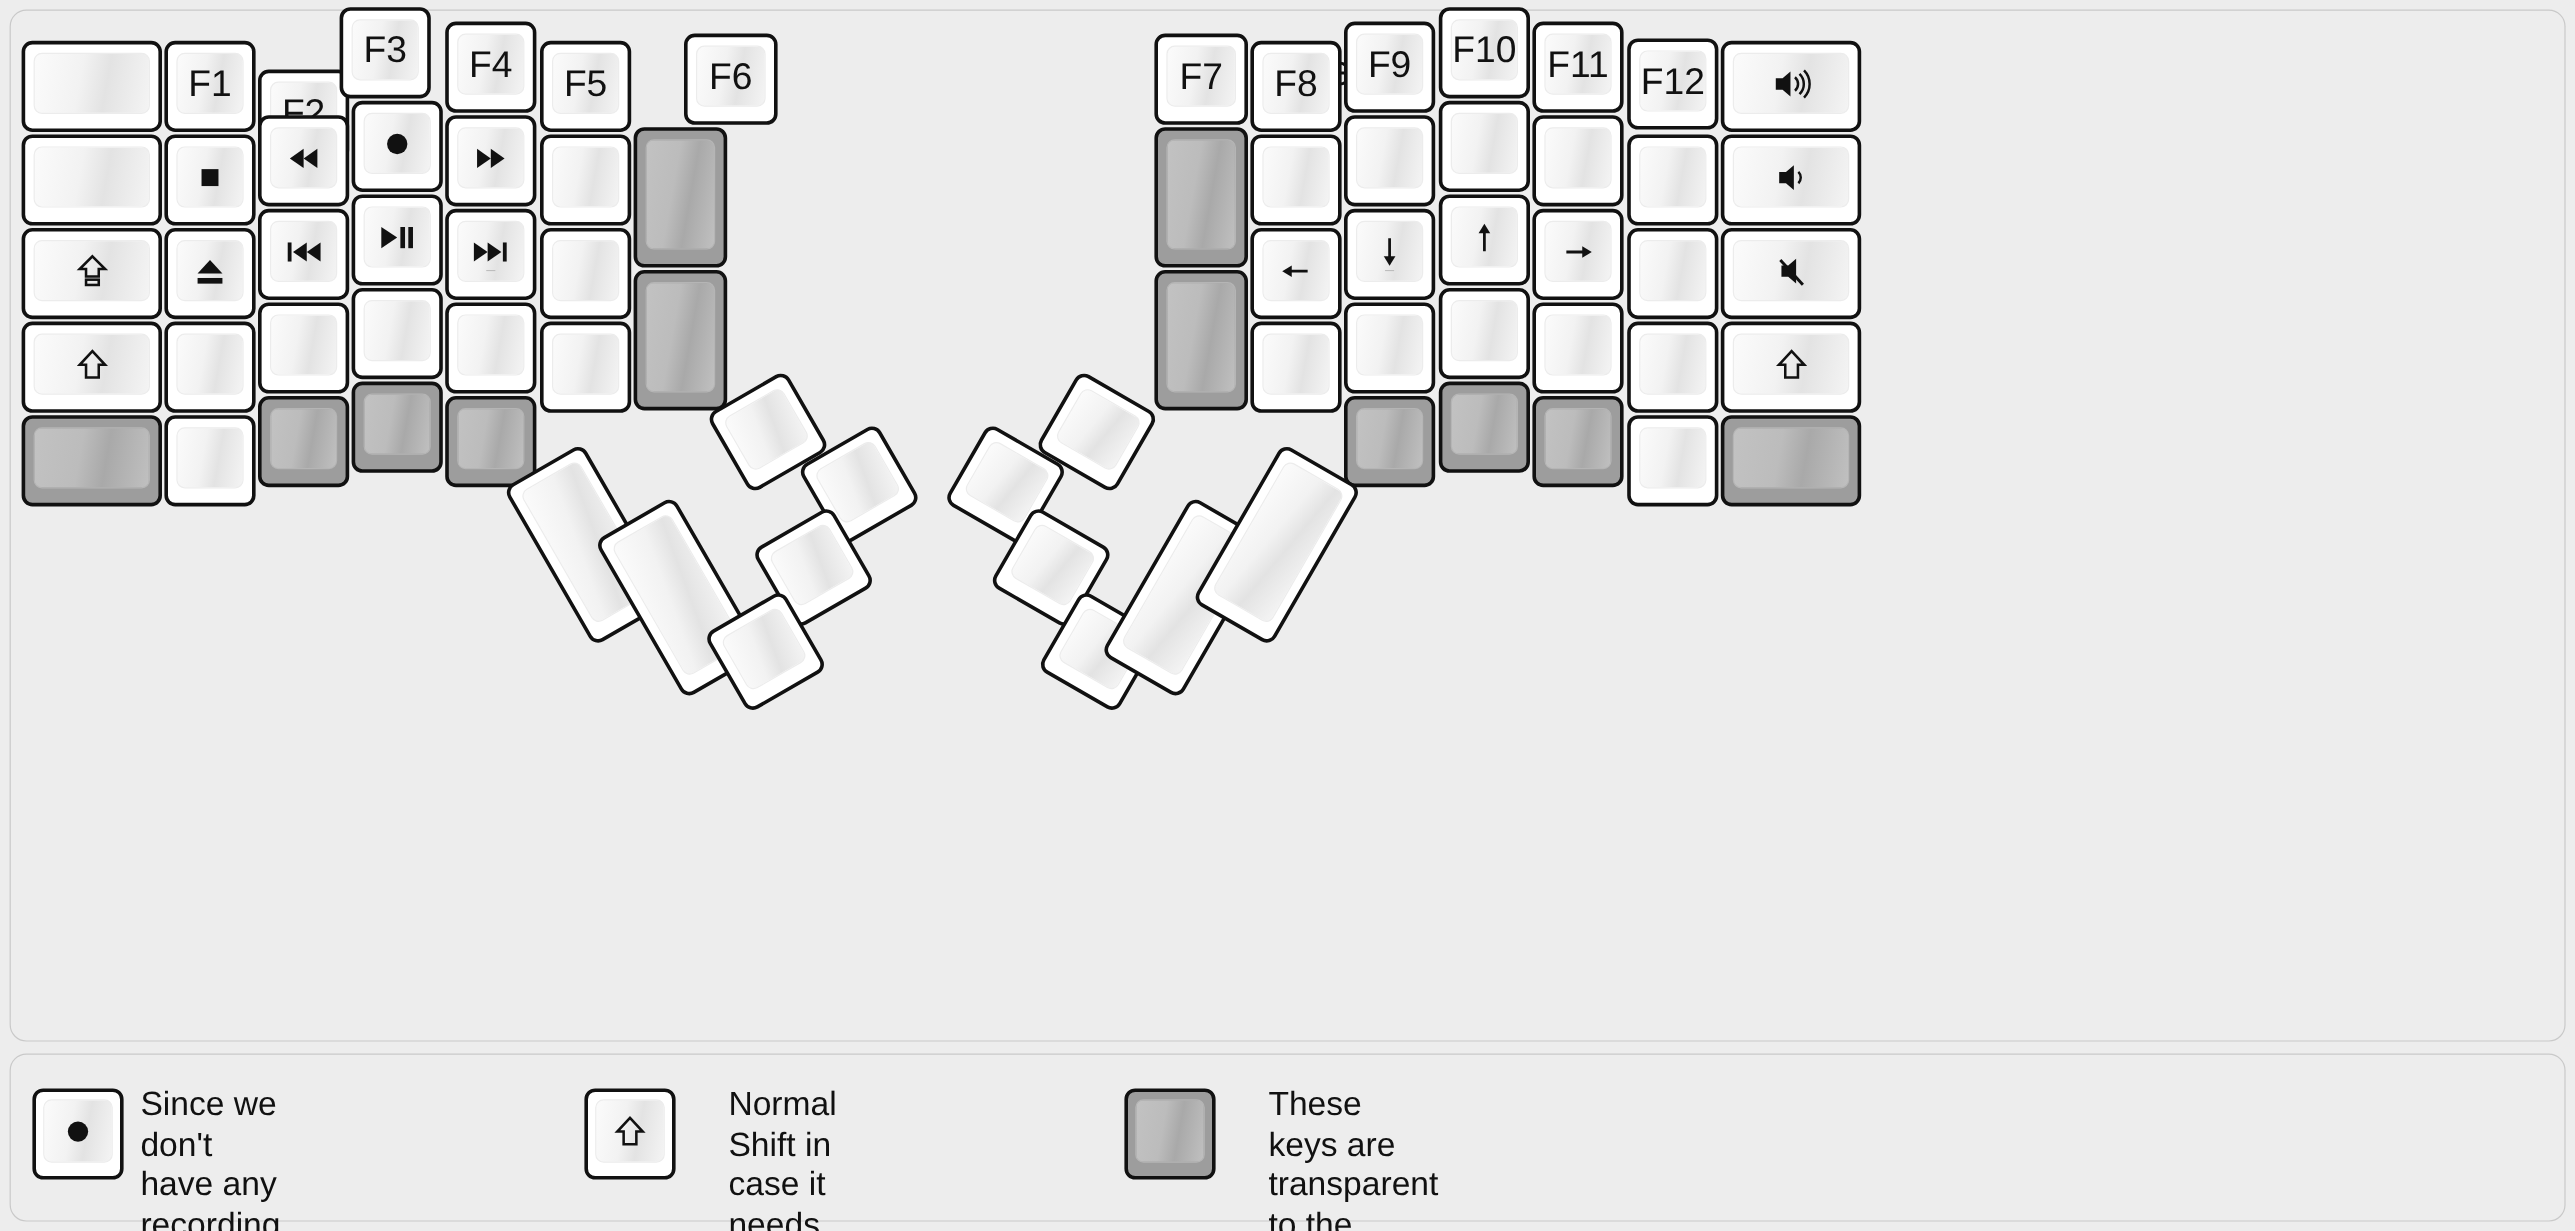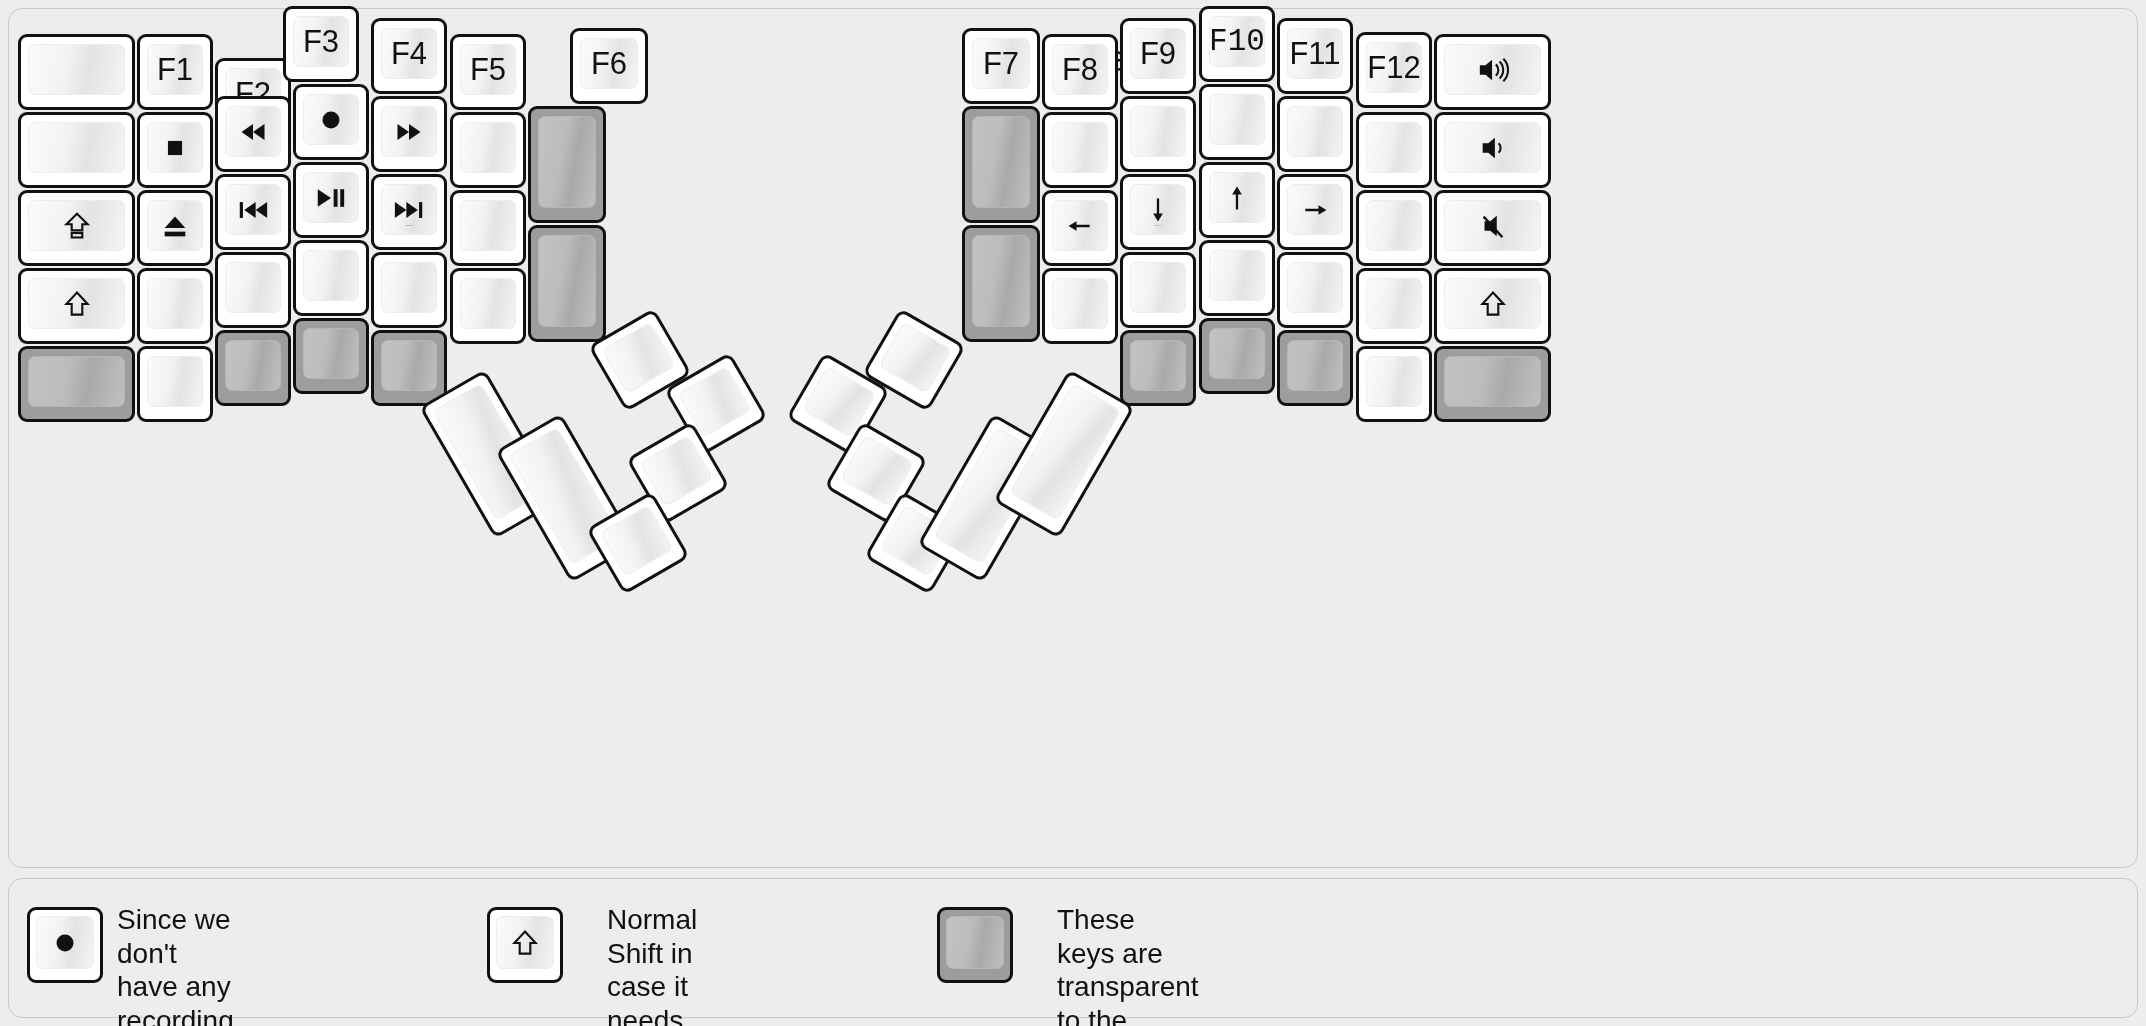--- a/index.html
+++ b/index.html
@@ -362,21 +362,21 @@
           </span>
           <span class="sub">_</span>
         </div>
       </div>
       <div class="key" style="left: 1120px; top: 252px; width: 76px; height: 76px;">
         <div class="cap"></div>
       </div>
       <div class="key trans" style="left: 1120px; top: 330px; width: 76px; height: 76px;">
         <div class="cap"></div>
       </div>
-      <div class="key" style="left: 1199px; top: 6px; width: 76px; height: 76px; font-family: Liberation Mono, monospace;">
+      <div class="key" style="left: 1199px; top: 6px; width: 76px; height: 76px;">
         <div class="cap">
           <span class="lbl">F10</span>
         </div>
       </div>
       <div class="key" style="left: 1199px; top: 84px; width: 76px; height: 76px;">
         <div class="cap"></div>
       </div>
       <div class="key" style="left: 1199px; top: 162px; width: 76px; height: 76px;">
         <div class="cap">
           <span class="glyph">

